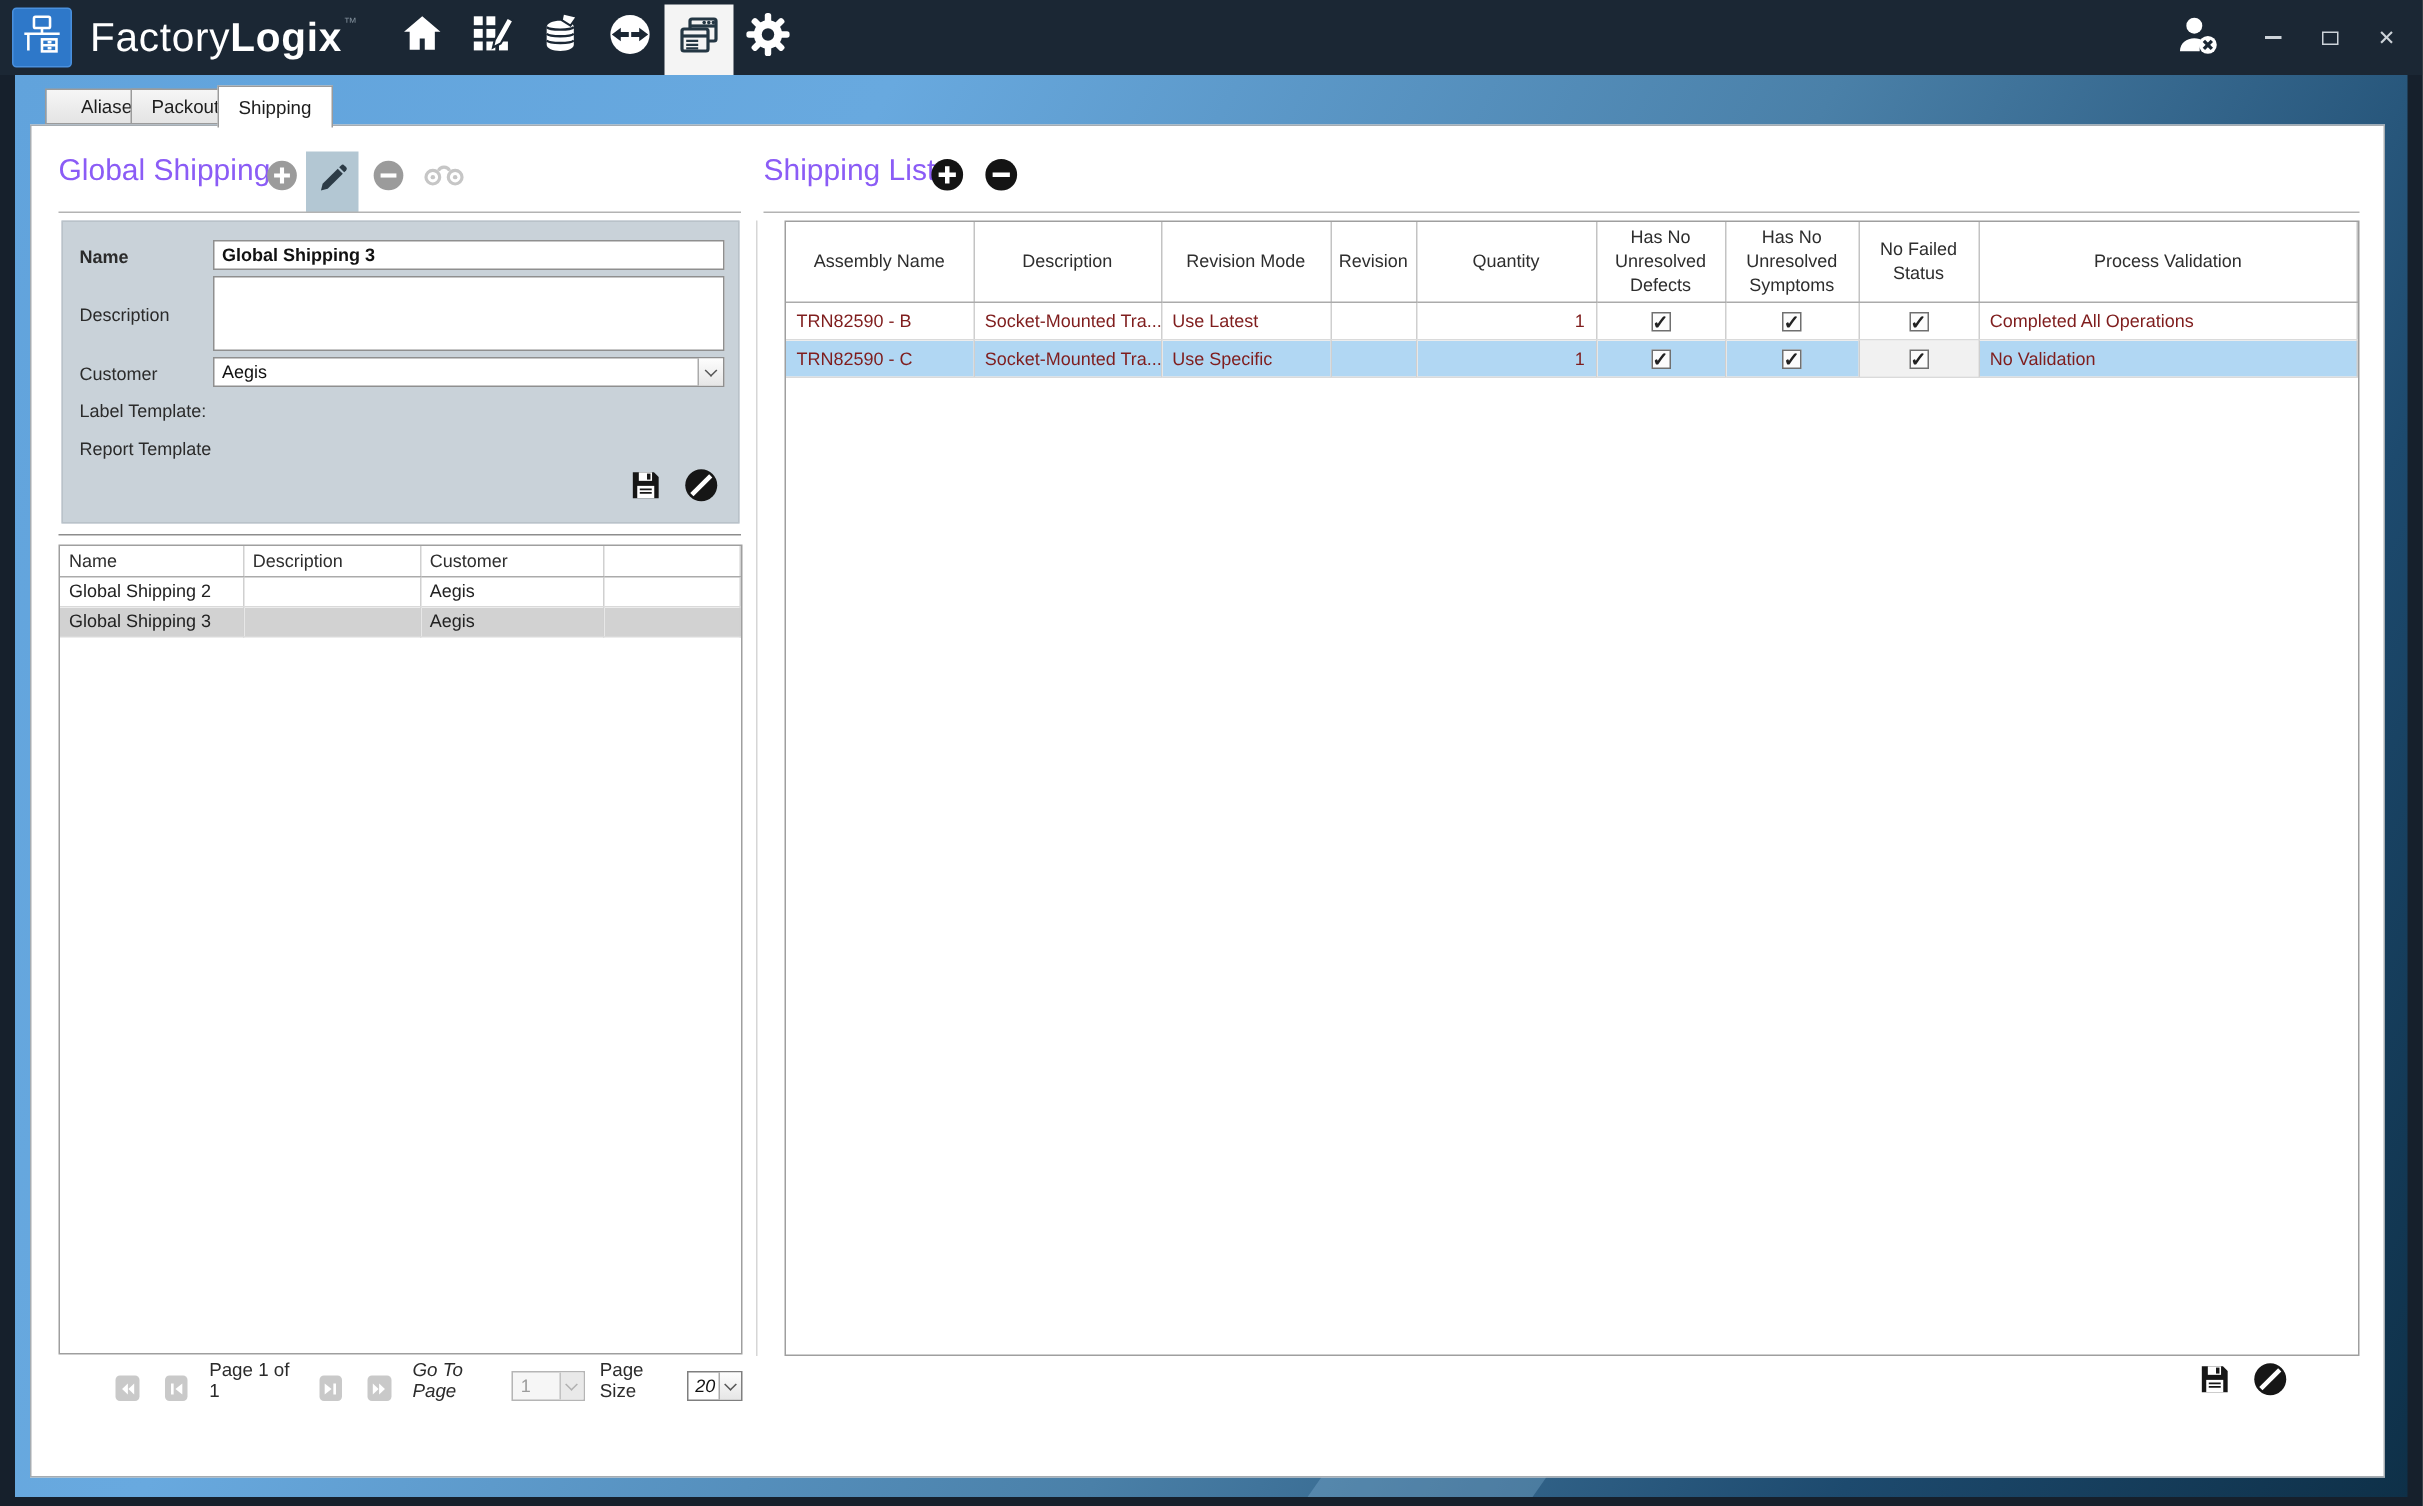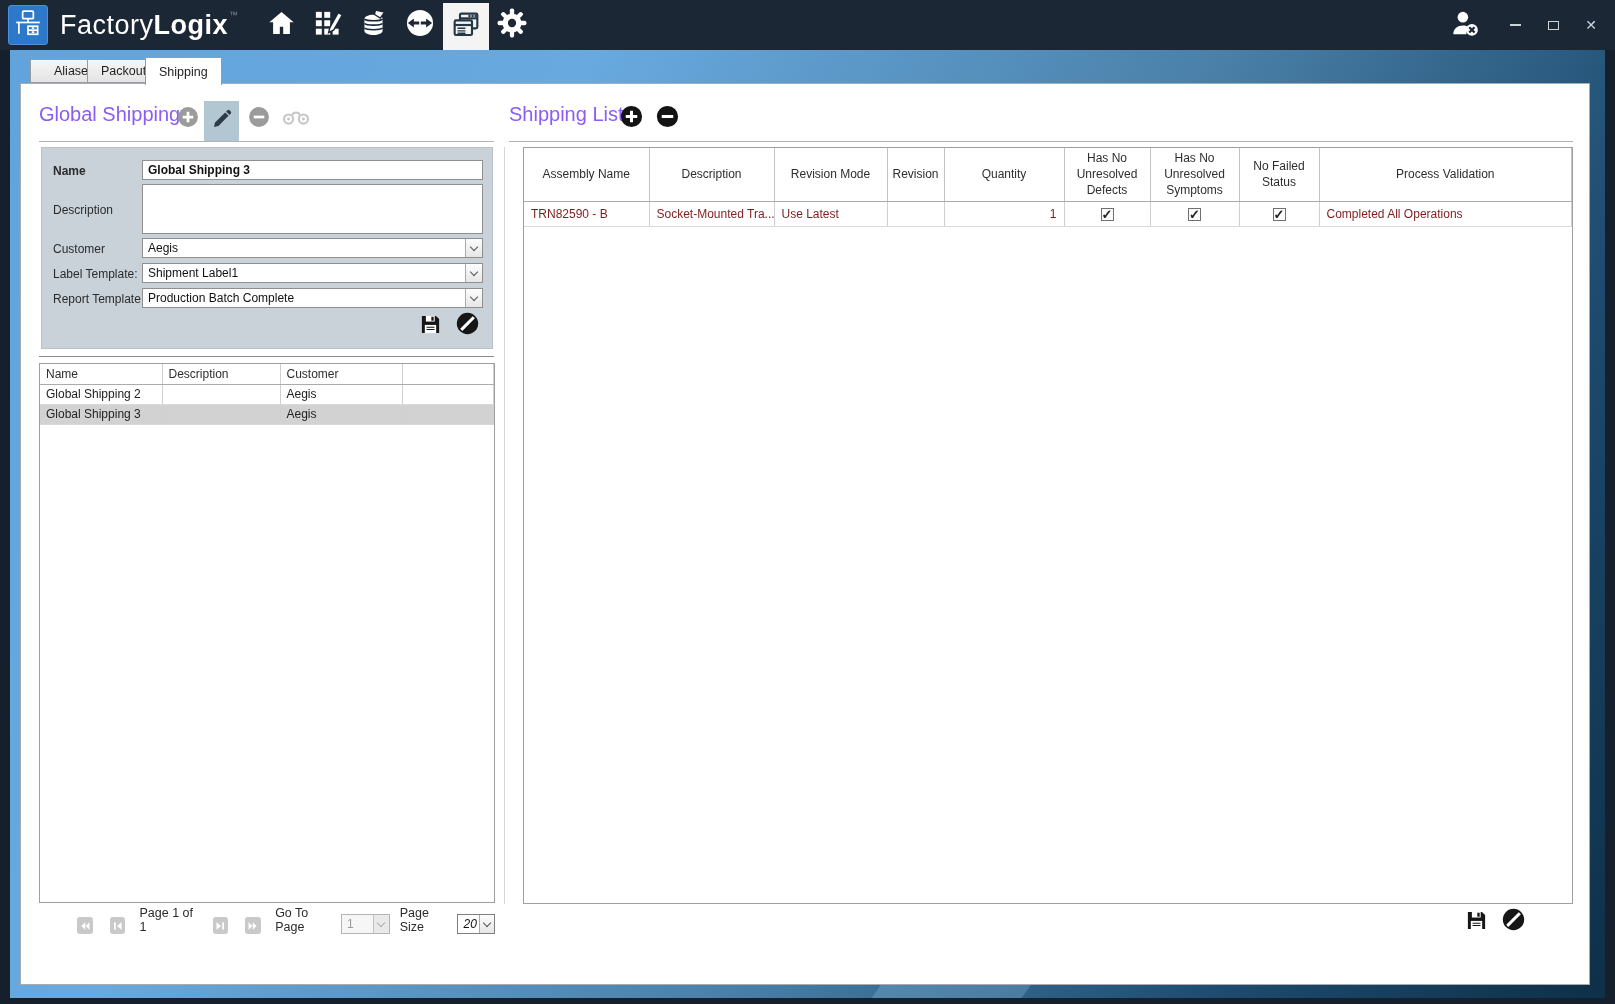--- a/index.html
+++ b/index.html
@@ -253,34 +253,22 @@
 
         <div class="frm-label" style="top:94px;">Customer</div>
         <div class="combo" style="top:90px;">
           <span>Aegis</span>
           <span class="chevbtn">
               <span class="chev"></span>
             </span>
         </div>
 
         <div class="frm-label" style="top:119px;">Label Template:</div>
-        <div class="combo" style="top:115px;">
-          <span>Shipment Label1</span>
-          <span class="chevbtn">
-              <span class="chev"></span>
-            </span>
-        </div>
 
         <div class="frm-label" style="top:144px;">Report Template</div>
-        <div class="combo" style="top:140px;">
-          <span>Production Batch Complete</span>
-          <span class="chevbtn">
-              <span class="chev"></span>
-            </span>
-        </div>
 
         <div class="iconbtn" style="left:375px;top:165px;width:26px;height:26px;">
           <span><svg width="21" height="21" viewBox="0 0 20 20">
                 <path fill="#161616" d="M1.8 1.8h13.4l3 3v13.4H1.8z"></path>
                 <rect x="5.6" y="1.8" width="8.4" height="5.4" fill="#fff"></rect>
                 <rect x="10.8" y="2.6" width="2.2" height="3.8" fill="#161616"></rect>
                 <rect x="4.6" y="10.4" width="10.8" height="7.8" fill="#fff"></rect>
                 <path d="M6.2 12.6h7.6M6.2 14.8h7.6" stroke="#161616" stroke-width="1.1"></path>
               </svg></span>
         </div>
@@ -349,21 +337,21 @@
             </svg>
           </span>
         <span class="pgbtn" style="margin-left:17px;">
             <svg width="11" height="10" viewBox="0 0 12 10">
               <g fill="#fff">
                 <path d="M5.2 1v8l4.2-4z"></path>
                 <path d="M.6 1v8l4.2-4z"></path>
               </g>
             </svg>
           </span>
-        <span style="margin-left:14px;">Go To Page</span>
+        <span style="margin-left:14px;font-style:italic;">Go To Page</span>
         <span class="spin" style="margin-left:5px;">
           <span>1</span>
           <span class="chevbtn">
               <span class="chev dis"></span>
             </span>
         </span>
         <span style="margin-left:10px;">Page Size</span>
         <span class="psize" style="margin-left:5px;font-style:italic;">
           <span>20</span>
           <span class="chevbtn">
@@ -416,20 +404,31 @@
             <td>TRN82590 - B</td>
             <td>Socket-Mounted Tra...</td>
             <td>Use Latest</td>
             <td></td>
             <td class="num">1</td>
             <td class="ctr"><span class="cb checked"></span></td>
             <td class="ctr"><span class="cb checked"></span></td>
             <td class="ctr"><span class="cb checked"></span></td>
             <td>Completed All Operations</td>
           </tr>
+          <tr class="selected">
+            <td>TRN82590 - C</td>
+            <td>Socket-Mounted Tra...</td>
+            <td>Use Specific</td>
+            <td></td>
+            <td class="num">1</td>
+            <td class="ctr"><span class="cb checked"></span></td>
+            <td class="ctr"><span class="cb checked"></span></td>
+            <td class="ctr editcell"><span class="cb checked"></span></td>
+            <td>No Validation</td>
+          </tr>
         </tbody>
           </table>
       </div>
 
       <div class="savebar-icon" style="left:1442px;top:825px;width:26px;height:26px;">
         <span><svg width="21" height="21" viewBox="0 0 20 20">
               <path fill="#161616" d="M1.8 1.8h13.4l3 3v13.4H1.8z"></path>
               <rect x="5.6" y="1.8" width="8.4" height="5.4" fill="#fff"></rect>
               <rect x="10.8" y="2.6" width="2.2" height="3.8" fill="#161616"></rect>
               <rect x="4.6" y="10.4" width="10.8" height="7.8" fill="#fff"></rect>

